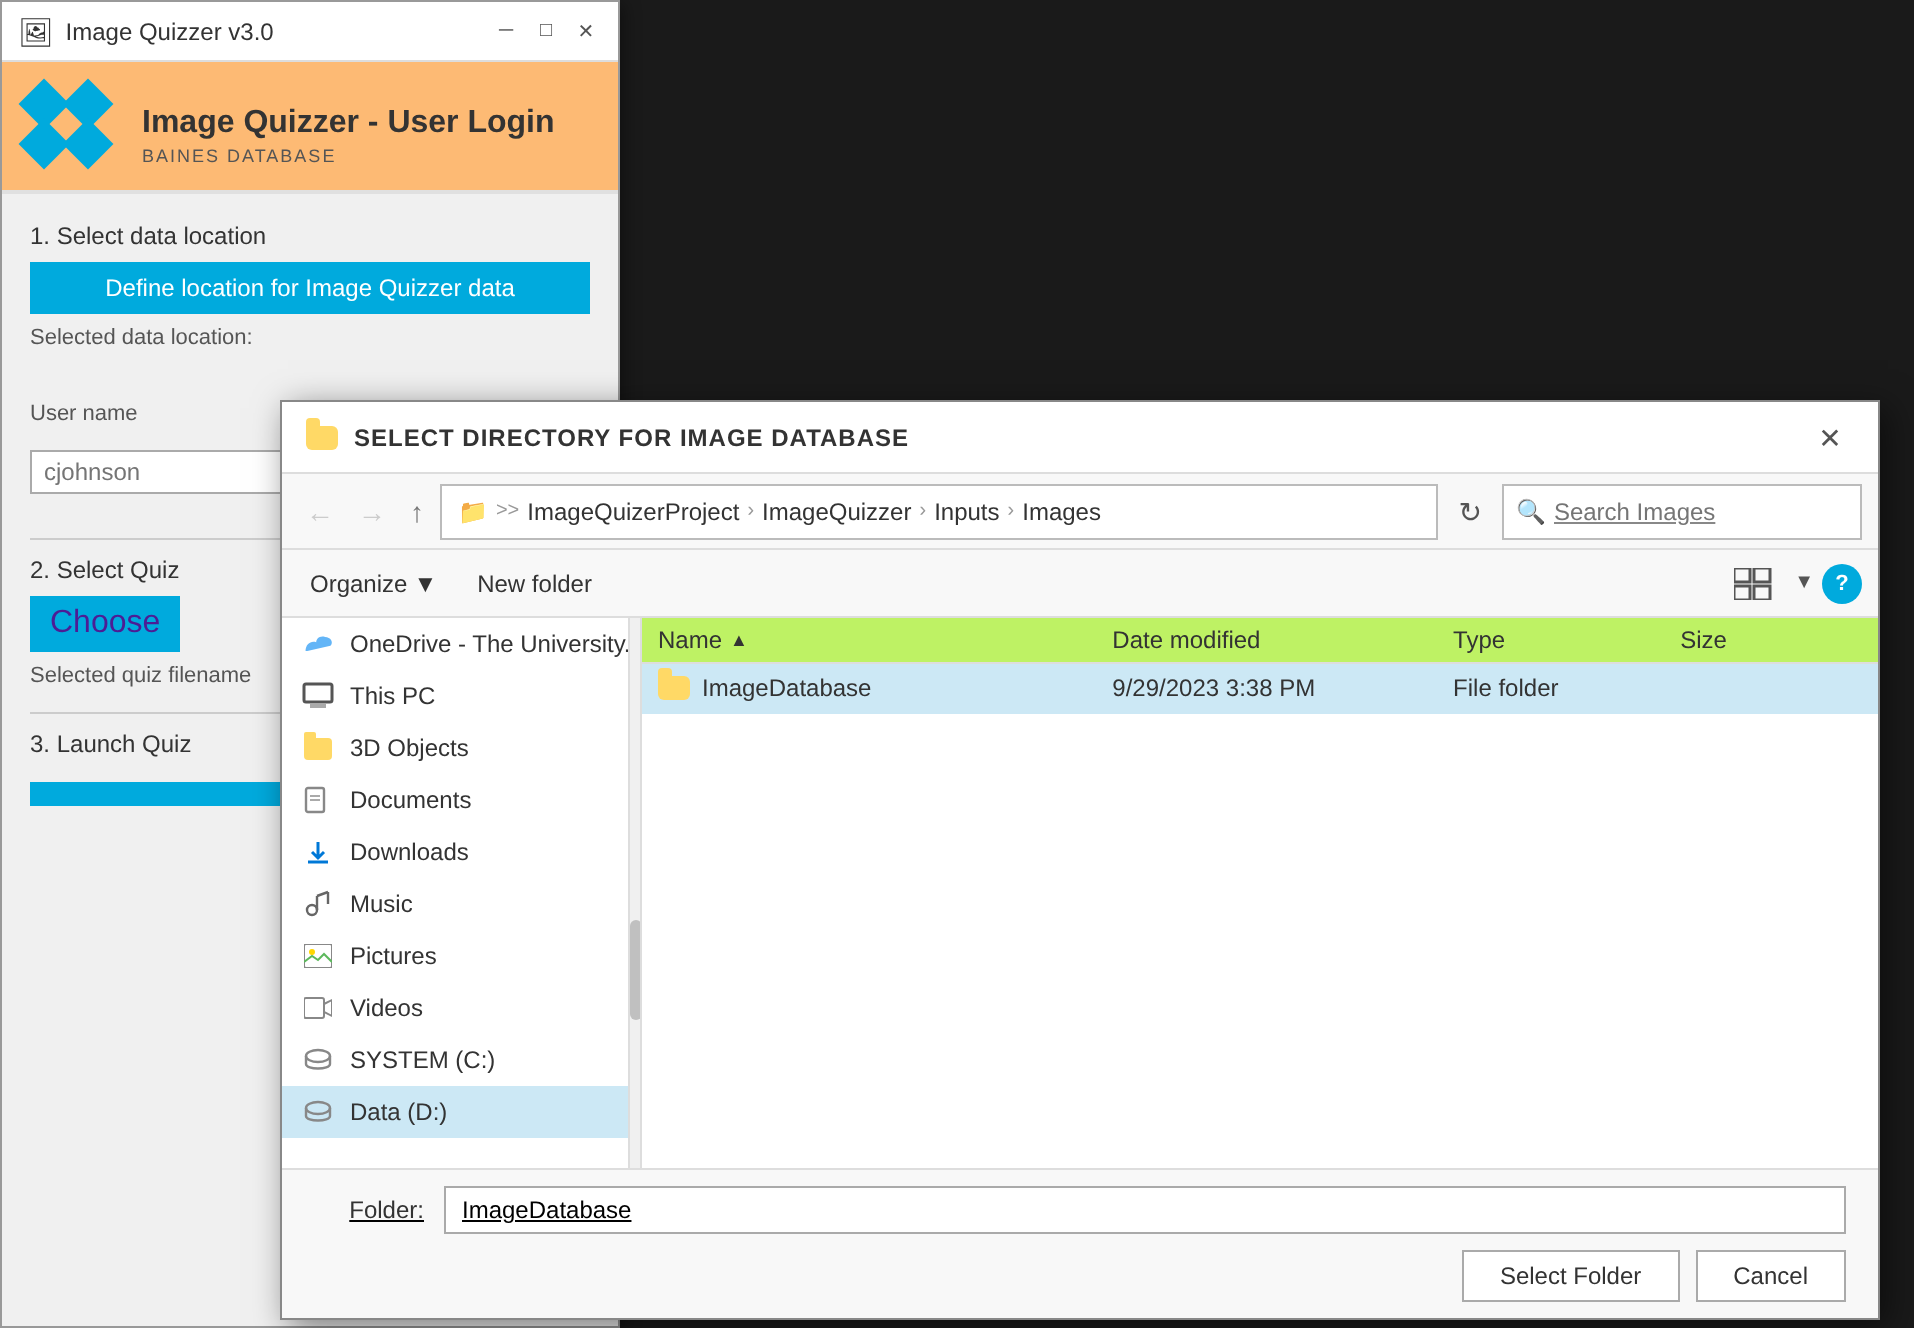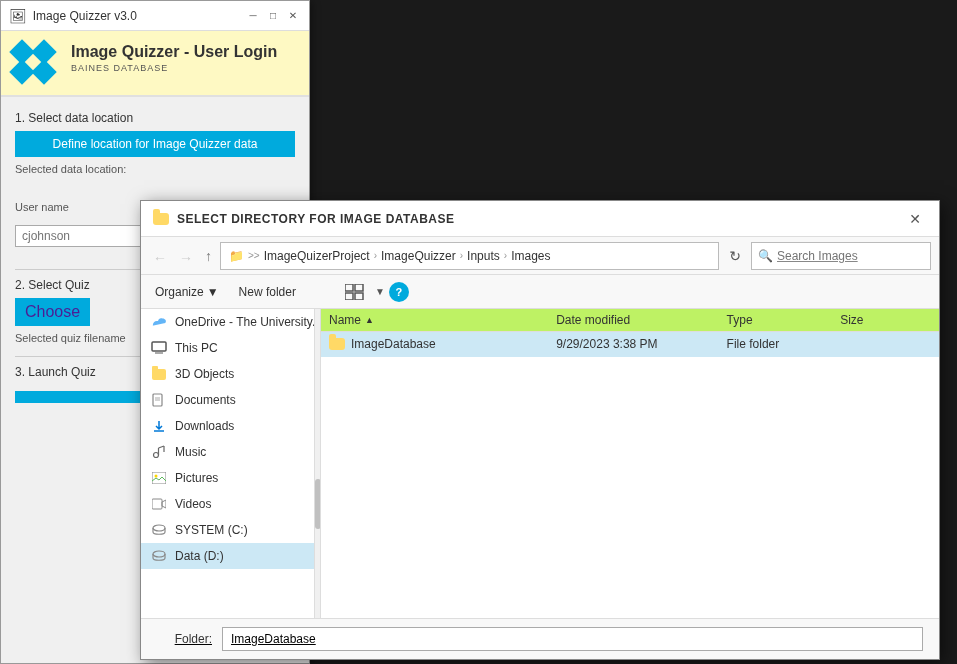--- a/index.html
+++ b/index.html
@@ -54,24 +54,24 @@
       cursor: pointer;
       font-size: 10px;
       display: flex;
       align-items: center;
       justify-content: center;
       background: transparent;
       color: #555;
     }
 
     .bg-app-header {
-      background: #fef9c3;
+      background: #fdba74;
       padding: 12px;
       display: flex;
-      align-items: flex-start;
+      align-items: flex-end;
       gap: 10px;
       border-bottom: 2px solid #e0e0e0;
     }
 
     .logo-shape {
       width: 48px;
       height: 40px;
       position: relative;
       flex-shrink: 0;
     }
@@ -299,21 +299,21 @@
       text-decoration: underline;
     }
 
     
     .dialog-toolbar {
       background: #f8f8f8;
       border-bottom: 1px solid #ddd;
       padding: 4px 8px;
       display: flex;
       align-items: center;
-      justify-content: flex-start;
+      justify-content: space-between;
       height: 34px;
       gap: 37px;
     }
 
     .toolbar-left {
       display: flex;
       align-items: center;
       gap: 8px;
     }
 
@@ -790,15 +790,19 @@
         </div>
       </div>
     </div>
   </div>
 
   <div class="dialog-footer">
     <div class="folder-row">
       <span class="folder-label">Folder:</span>
       <input class="folder-input" type="text" value="ImageDatabase" style="">
     </div>
+    <div class="footer-buttons">
+      <button class="select-folder-btn">Select Folder</button>
+      <button class="cancel-btn">Cancel</button>
+    </div>
   </div>
 
 </div>
 
 </body></html>

